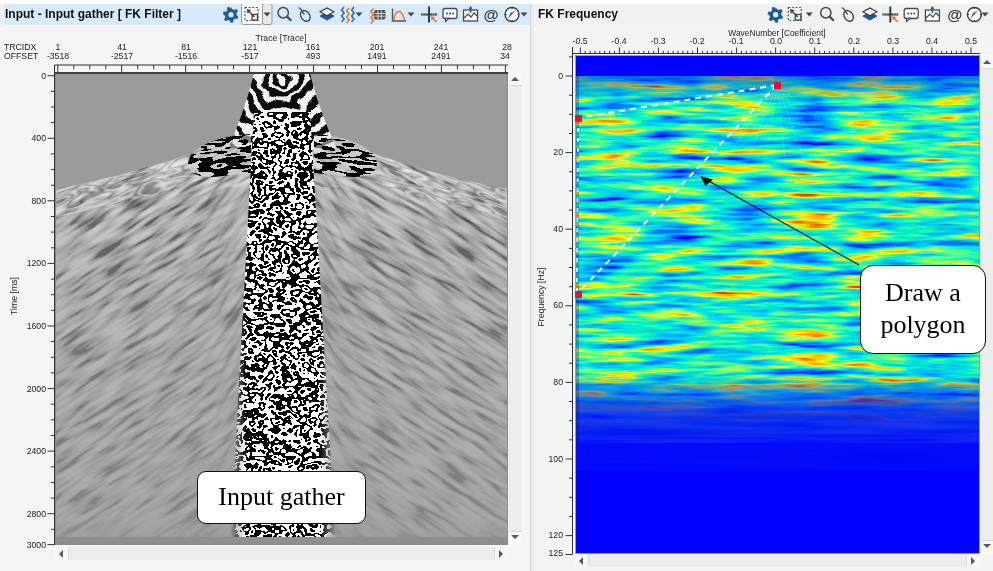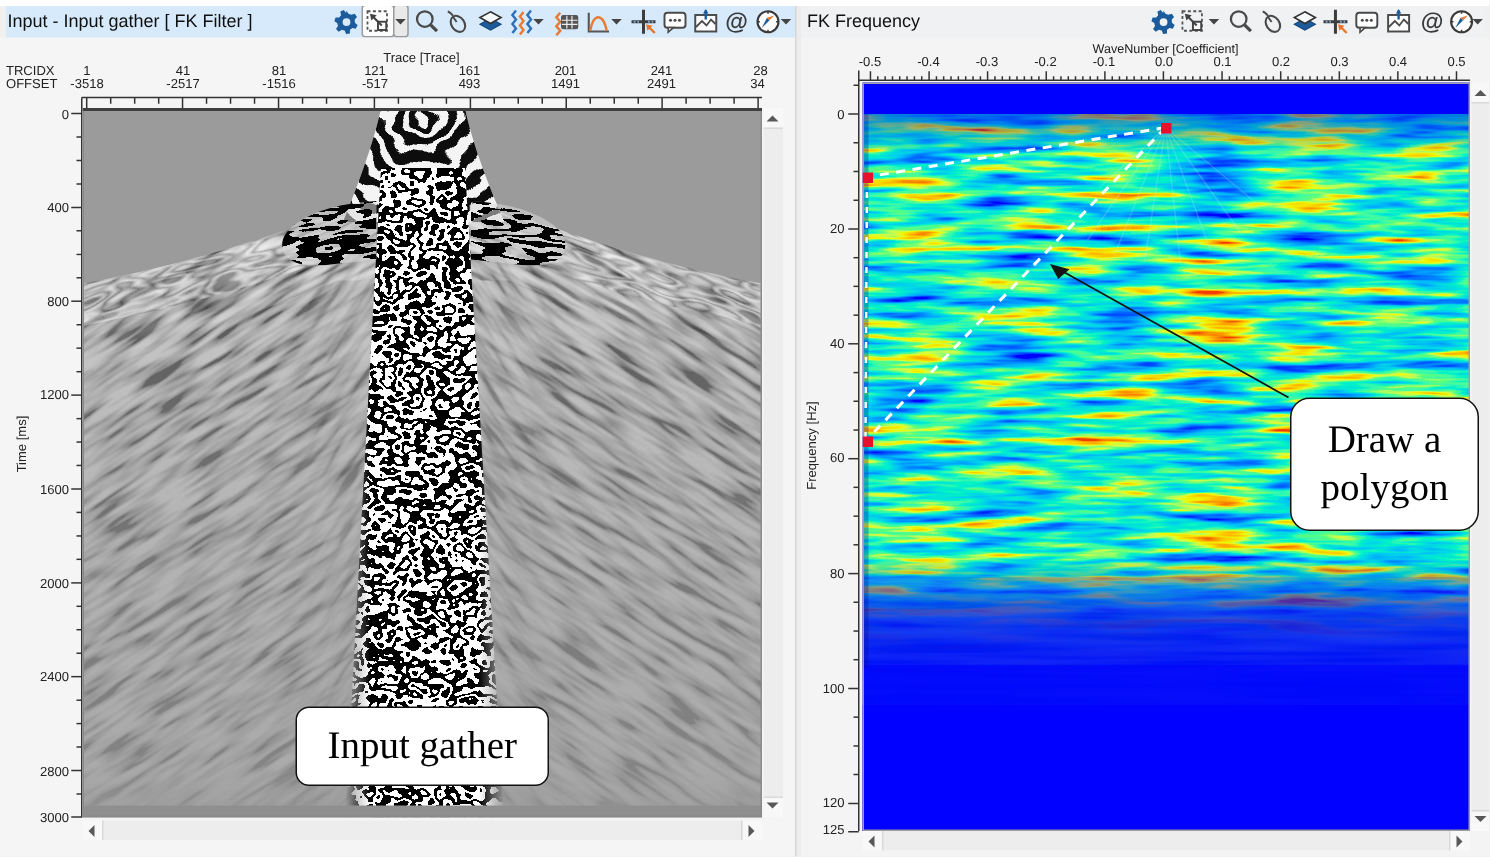--- a/index.html
+++ b/index.html
@@ -1,19 +1,19 @@
 <!DOCTYPE html>
 <html><head><meta charset="utf-8">
 <style>
 *{margin:0;padding:0;box-sizing:border-box}
 html,body{width:993px;height:571px;overflow:hidden;background:#f0f0f0;font-family:"Liberation Sans",sans-serif}
 #root{position:relative;width:993px;height:571px;background:#f0f0f0}
 .abs{position:absolute}
 .tbar{position:absolute;top:4px;height:21px}
-.ttext{position:absolute;top:4px;font-size:12px;font-weight:normal;color:#101010;line-height:21px}
+.ttext{position:absolute;top:4px;font-size:12px;font-weight:bold;color:#101010;line-height:21px}
 </style></head>
 <body>
 <div id="root">
 <svg width="0" height="0" style="position:absolute">
 <defs>
 <g id="i-gear">
           <path fill="#1c5c9c" fill-rule="evenodd" d="M10,2.6 L11.3,4.7 A5.6,5.6 0 0 1 13.1,5.4 L15.5,4.6 L17,6.8 L15.4,8.7 A5.6,5.6 0 0 1 15.6,10.6 L17.4,12.2 L16.2,14.6 L13.8,14.2 A5.6,5.6 0 0 1 12.3,15.4 L12.3,17.9 L9.7,18.2 L8.8,15.9 A5.6,5.6 0 0 1 6.9,15.4 L4.8,16.7 L3,14.8 L4.4,12.7 A5.6,5.6 0 0 1 3.8,10.9 L1.9,9.6 L2.7,7.1 L5.2,7.2 A5.6,5.6 0 0 1 6.4,5.7 L5.9,3.2 L8.2,2.2 L9.7,4.2 Z M10,7.6 A2.6,2.6 0 1 0 10,12.8 A2.6,2.6 0 1 0 10,7.6 Z"></path>
         </g>
 <g id="i-fit">
           <rect x="3" y="3" width="13" height="13" fill="none" stroke="#555" stroke-width="1.2" stroke-dasharray="2 1.6"></rect>

